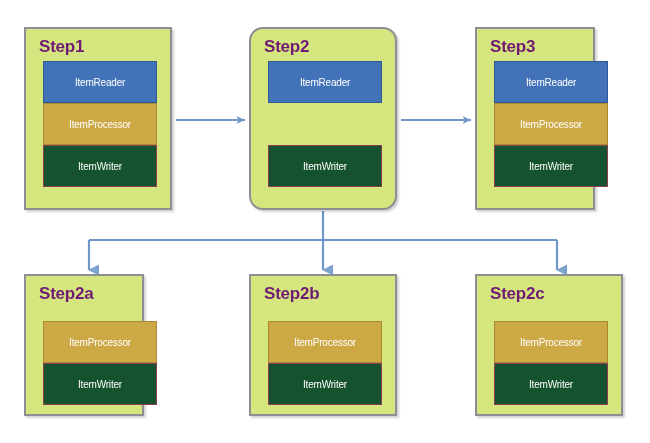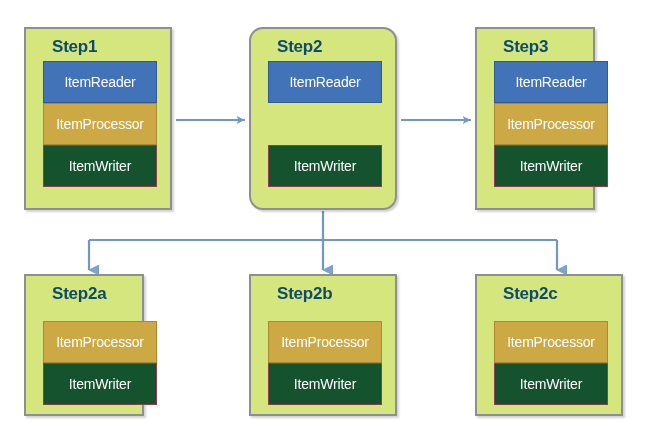--- a/index.html
+++ b/index.html
@@ -22,36 +22,36 @@
   }
   .step-box {
     position: absolute;
     background: #d5e67e;
     border: 2px solid #8c8f94;
     box-sizing: border-box;
     box-shadow: 2px 2px 2px rgba(0,0,0,0.18);
   }
   .step-title {
     position: absolute;
-    left: 26px;
+    left: 13px;
     top: 8px;
     font-size: 17px;
     font-weight: bold;
-    color: #0c4a6e;
+    color: #701a75;
     letter-spacing: -0.2px;
     white-space: nowrap;
   }
   .comp {
     position: absolute;
     box-sizing: border-box;
     display: flex;
     align-items: center;
     justify-content: center;
     color: #ffffff;
-    font-size: 14px;
+    font-size: 10px;
     letter-spacing: -0.2px;
     white-space: nowrap;
   }
   .comp-reader {
     background: #4272b8;
     border: 1px solid #2f5a96;
   }
   .comp-processor {
     background: #cca945;
     border: 1px solid #a98a33;

